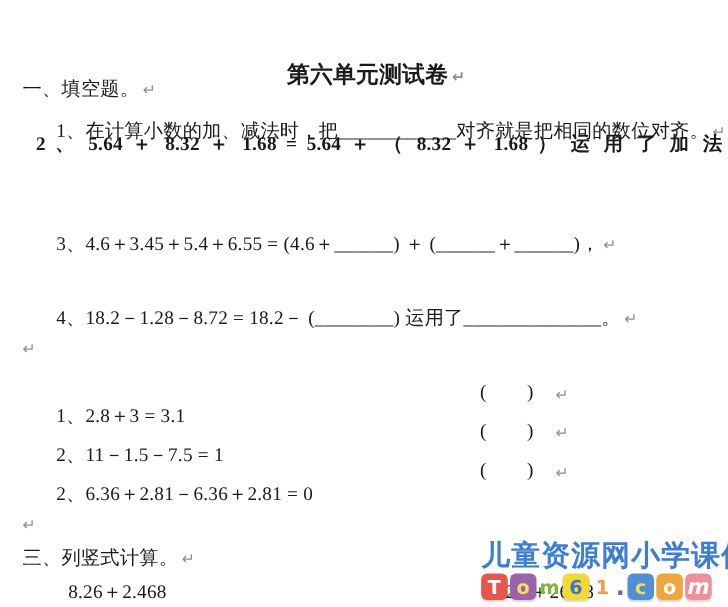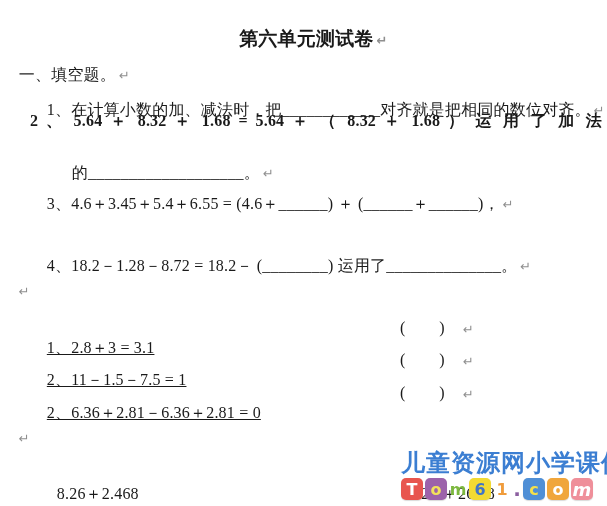--- a/index.html
+++ b/index.html
@@ -16,37 +16,37 @@
     position:absolute;
     white-space:pre;
     line-height:20px;
     letter-spacing:0.2px;
   }
   .title-line{
     left:0;top:9px;width:100%;
     text-align:center;
     font-weight:bold;
     font-size:19px;
-    line-height:20px;
+    line-height:36px;
   }
   .justify-line{
     left:30px;top:111px;width:572px;
     white-space:normal;
     text-align:justify;
     text-align-last:justify;
     font-weight:bold;
   }
   .pilcrow{
     color:#8f8f8f;
     font-size:13px;
     font-family:"DejaVu Sans",sans-serif;
     padding-left:3px;
   }
   .judge-line{left:0;top:0;width:607px;}
-  .judge-expr{margin-left:30px;text-decoration:underline;}
+  .judge-expr{margin-left:30px;}
   .judge-box{position:absolute;left:400px;top:0;}
   .judge-pilcrow{position:absolute;left:460px;top:2px;}
   
   #watermark{position:absolute;left:401px;top:450px;z-index:5;}
   #wm-line1{
     font-weight:bold;
     font-size:24px;
     line-height:26px;
     letter-spacing:1px;
     white-space:pre;
@@ -80,23 +80,20 @@
   </div>
 
   <div class="line" style="left:30px;top:80px;">
     <span>1、在计算小数的加、减法时，把____________对齐就是把相同的数位对齐。</span><span class="pilcrow">↵</span>
   </div>
 
   <div class="line justify-line">
     <span>2 、 5.64 ＋ 8.32 ＋ 1.68 = 5.64 ＋ （ 8.32 ＋ 1.68 ） 运 用 了 加 法</span>
   </div>
 
-  <div class="line" style="left:55px;top:143px;">
-    <span>的___________________。</span><span class="pilcrow">↵</span>
-  </div>
 
   <div class="line" style="left:30px;top:174px;">
     <span>3、4.6＋3.45＋5.4＋6.55 = (4.6＋______) ＋ (______＋______)，</span><span class="pilcrow">↵</span>
   </div>
 
 
   <div class="line" style="left:30px;top:236px;">
     <span>4、18.2－1.28－8.72 = 18.2－ (________) 运用了______________。</span><span class="pilcrow">↵</span>
   </div>
 
@@ -120,20 +117,23 @@
   <div class="line judge-line" style="top:383px;">
     <span class="judge-expr">2、6.36＋2.81－6.36＋2.81 = 0</span>
     <span class="judge-box">(        )</span>
     <span class="pilcrow judge-pilcrow">↵</span>
   </div>
 
   <div class="line" style="left:2px;top:408px;">
     <span class="pilcrow" style="padding-left:0;">↵</span>
   </div>
 
+  <div class="line" style="left:2px;top:436px;">
+    <span>三、列竖式计算。</span><span class="pilcrow">↵</span>
+  </div>
 
   <div class="line" style="left:40px;top:464px;">
     <span>8.26＋2.468</span>
   </div>
 
   <div class="line" style="left:388px;top:464px;">
     <span>132.5＋26.58</span>
   </div>
 
   <div class="line" style="left:2px;top:494px;">

